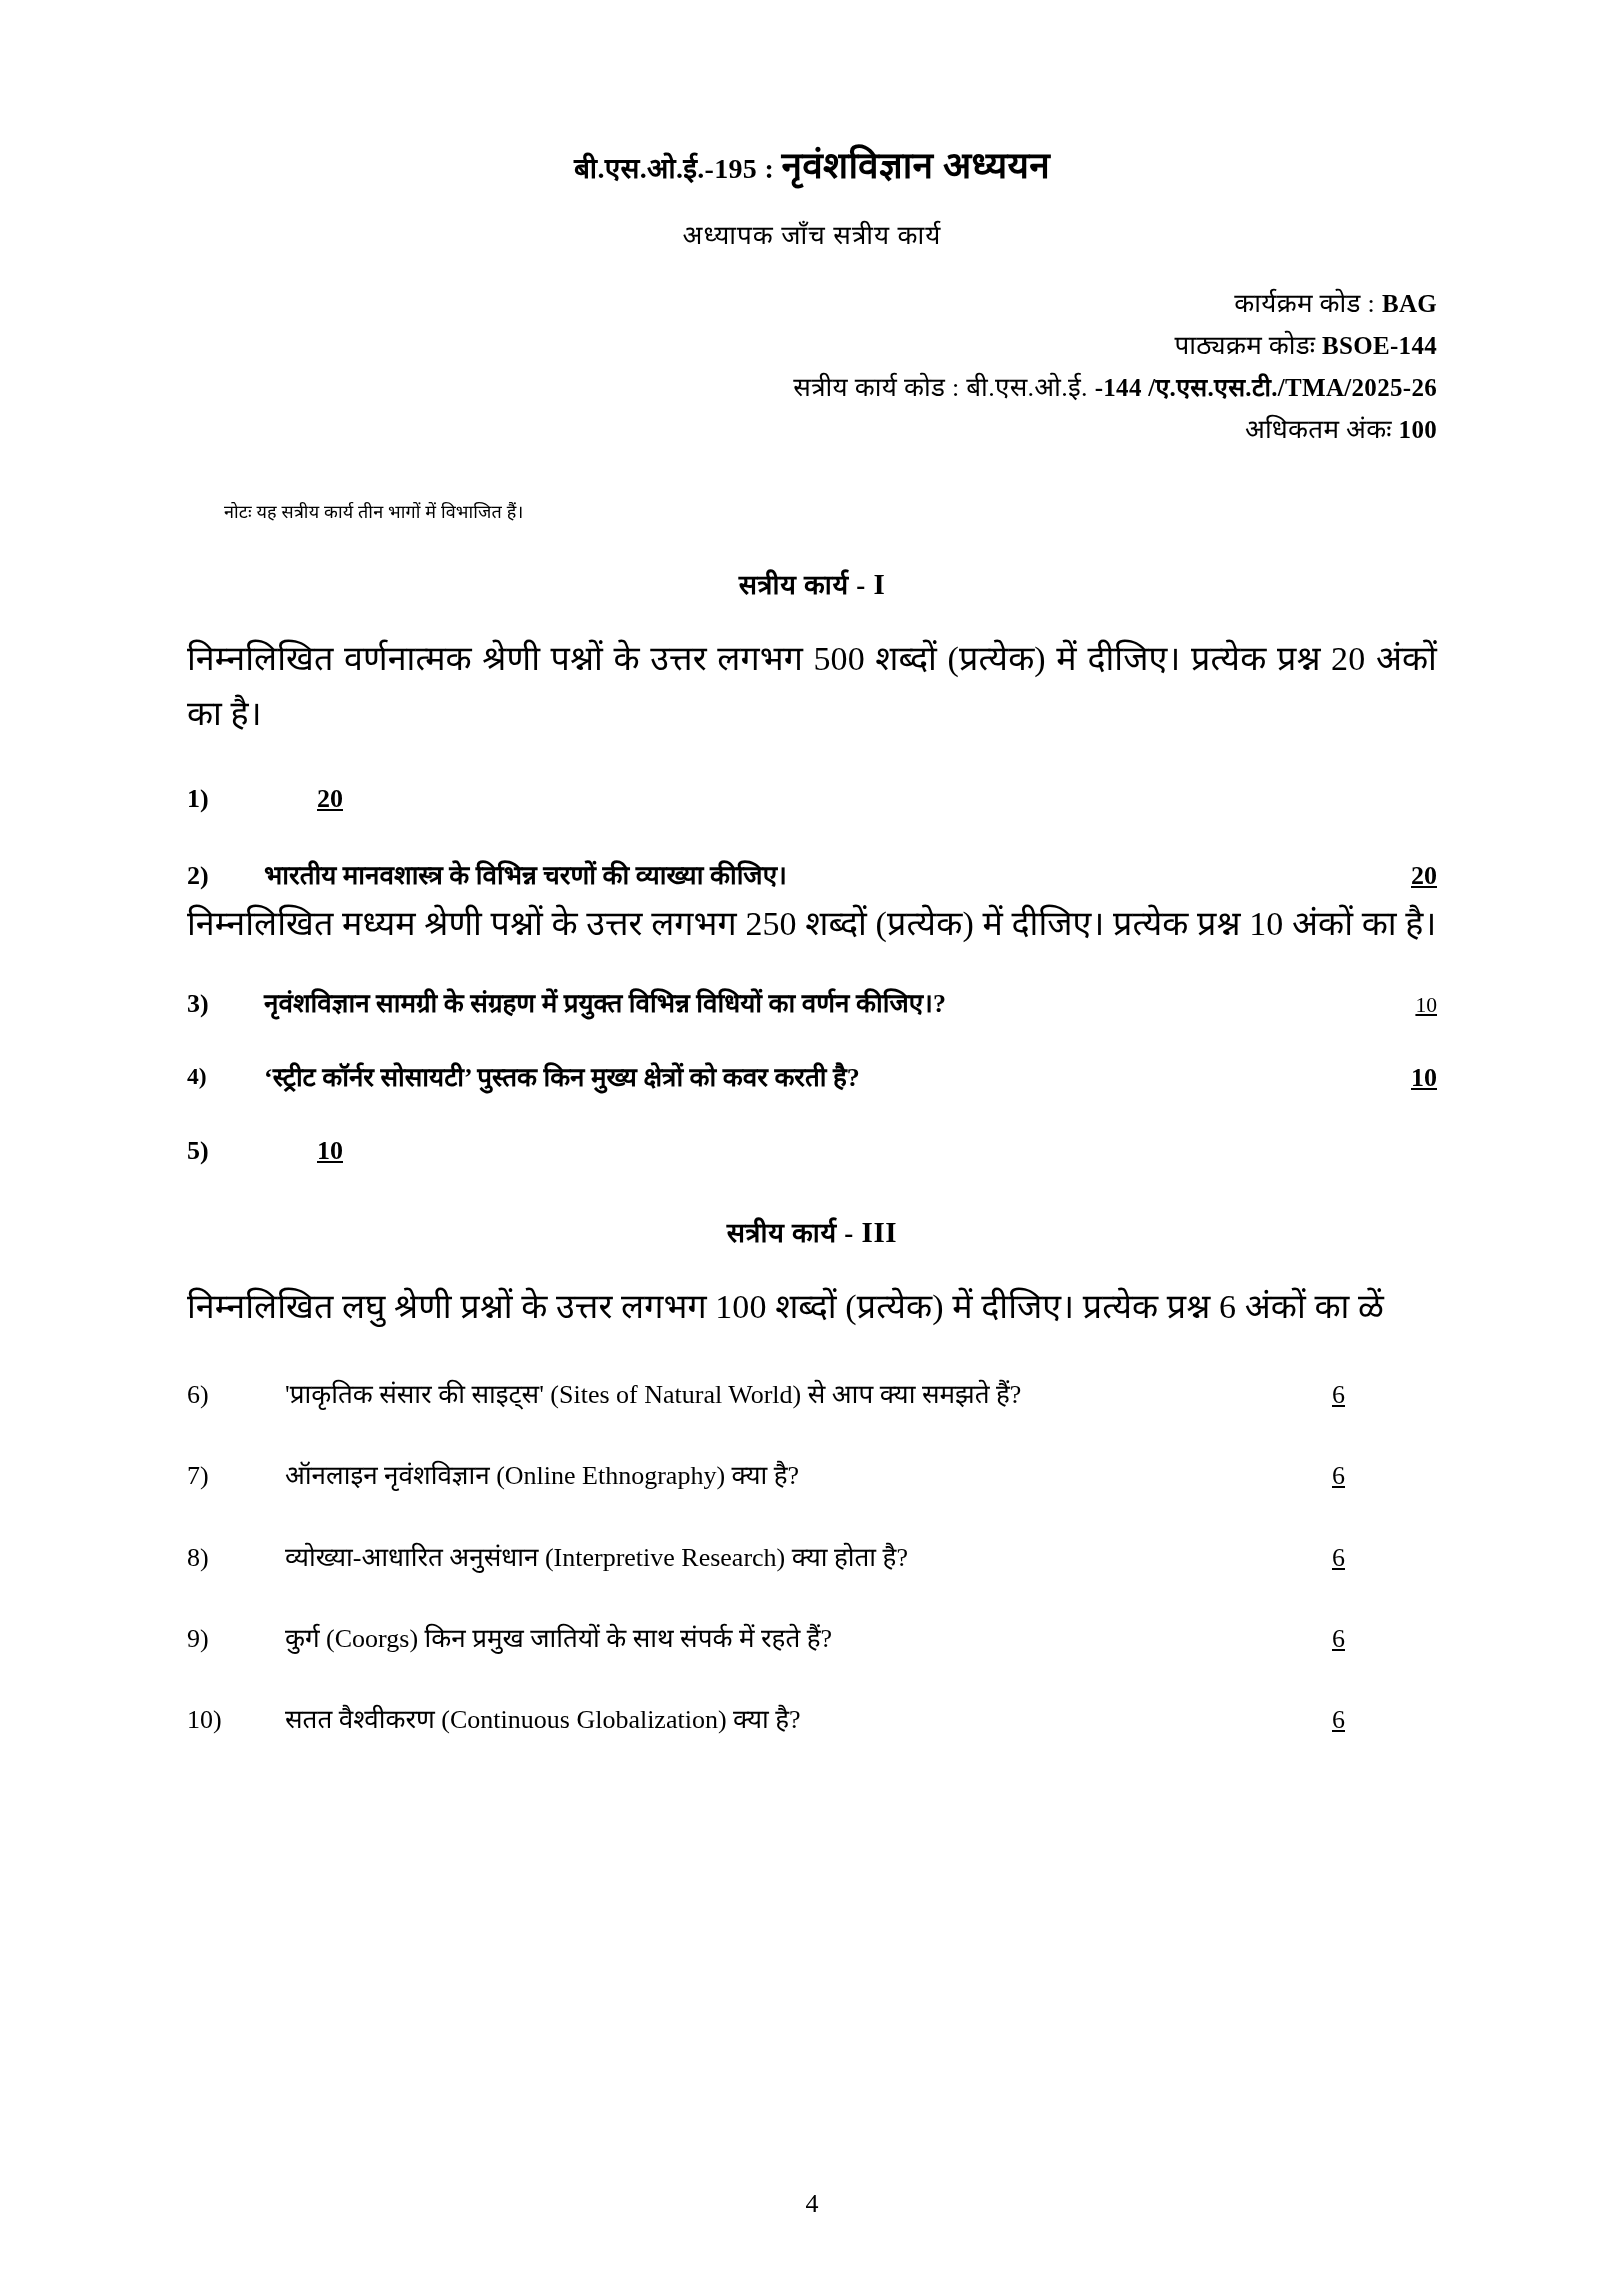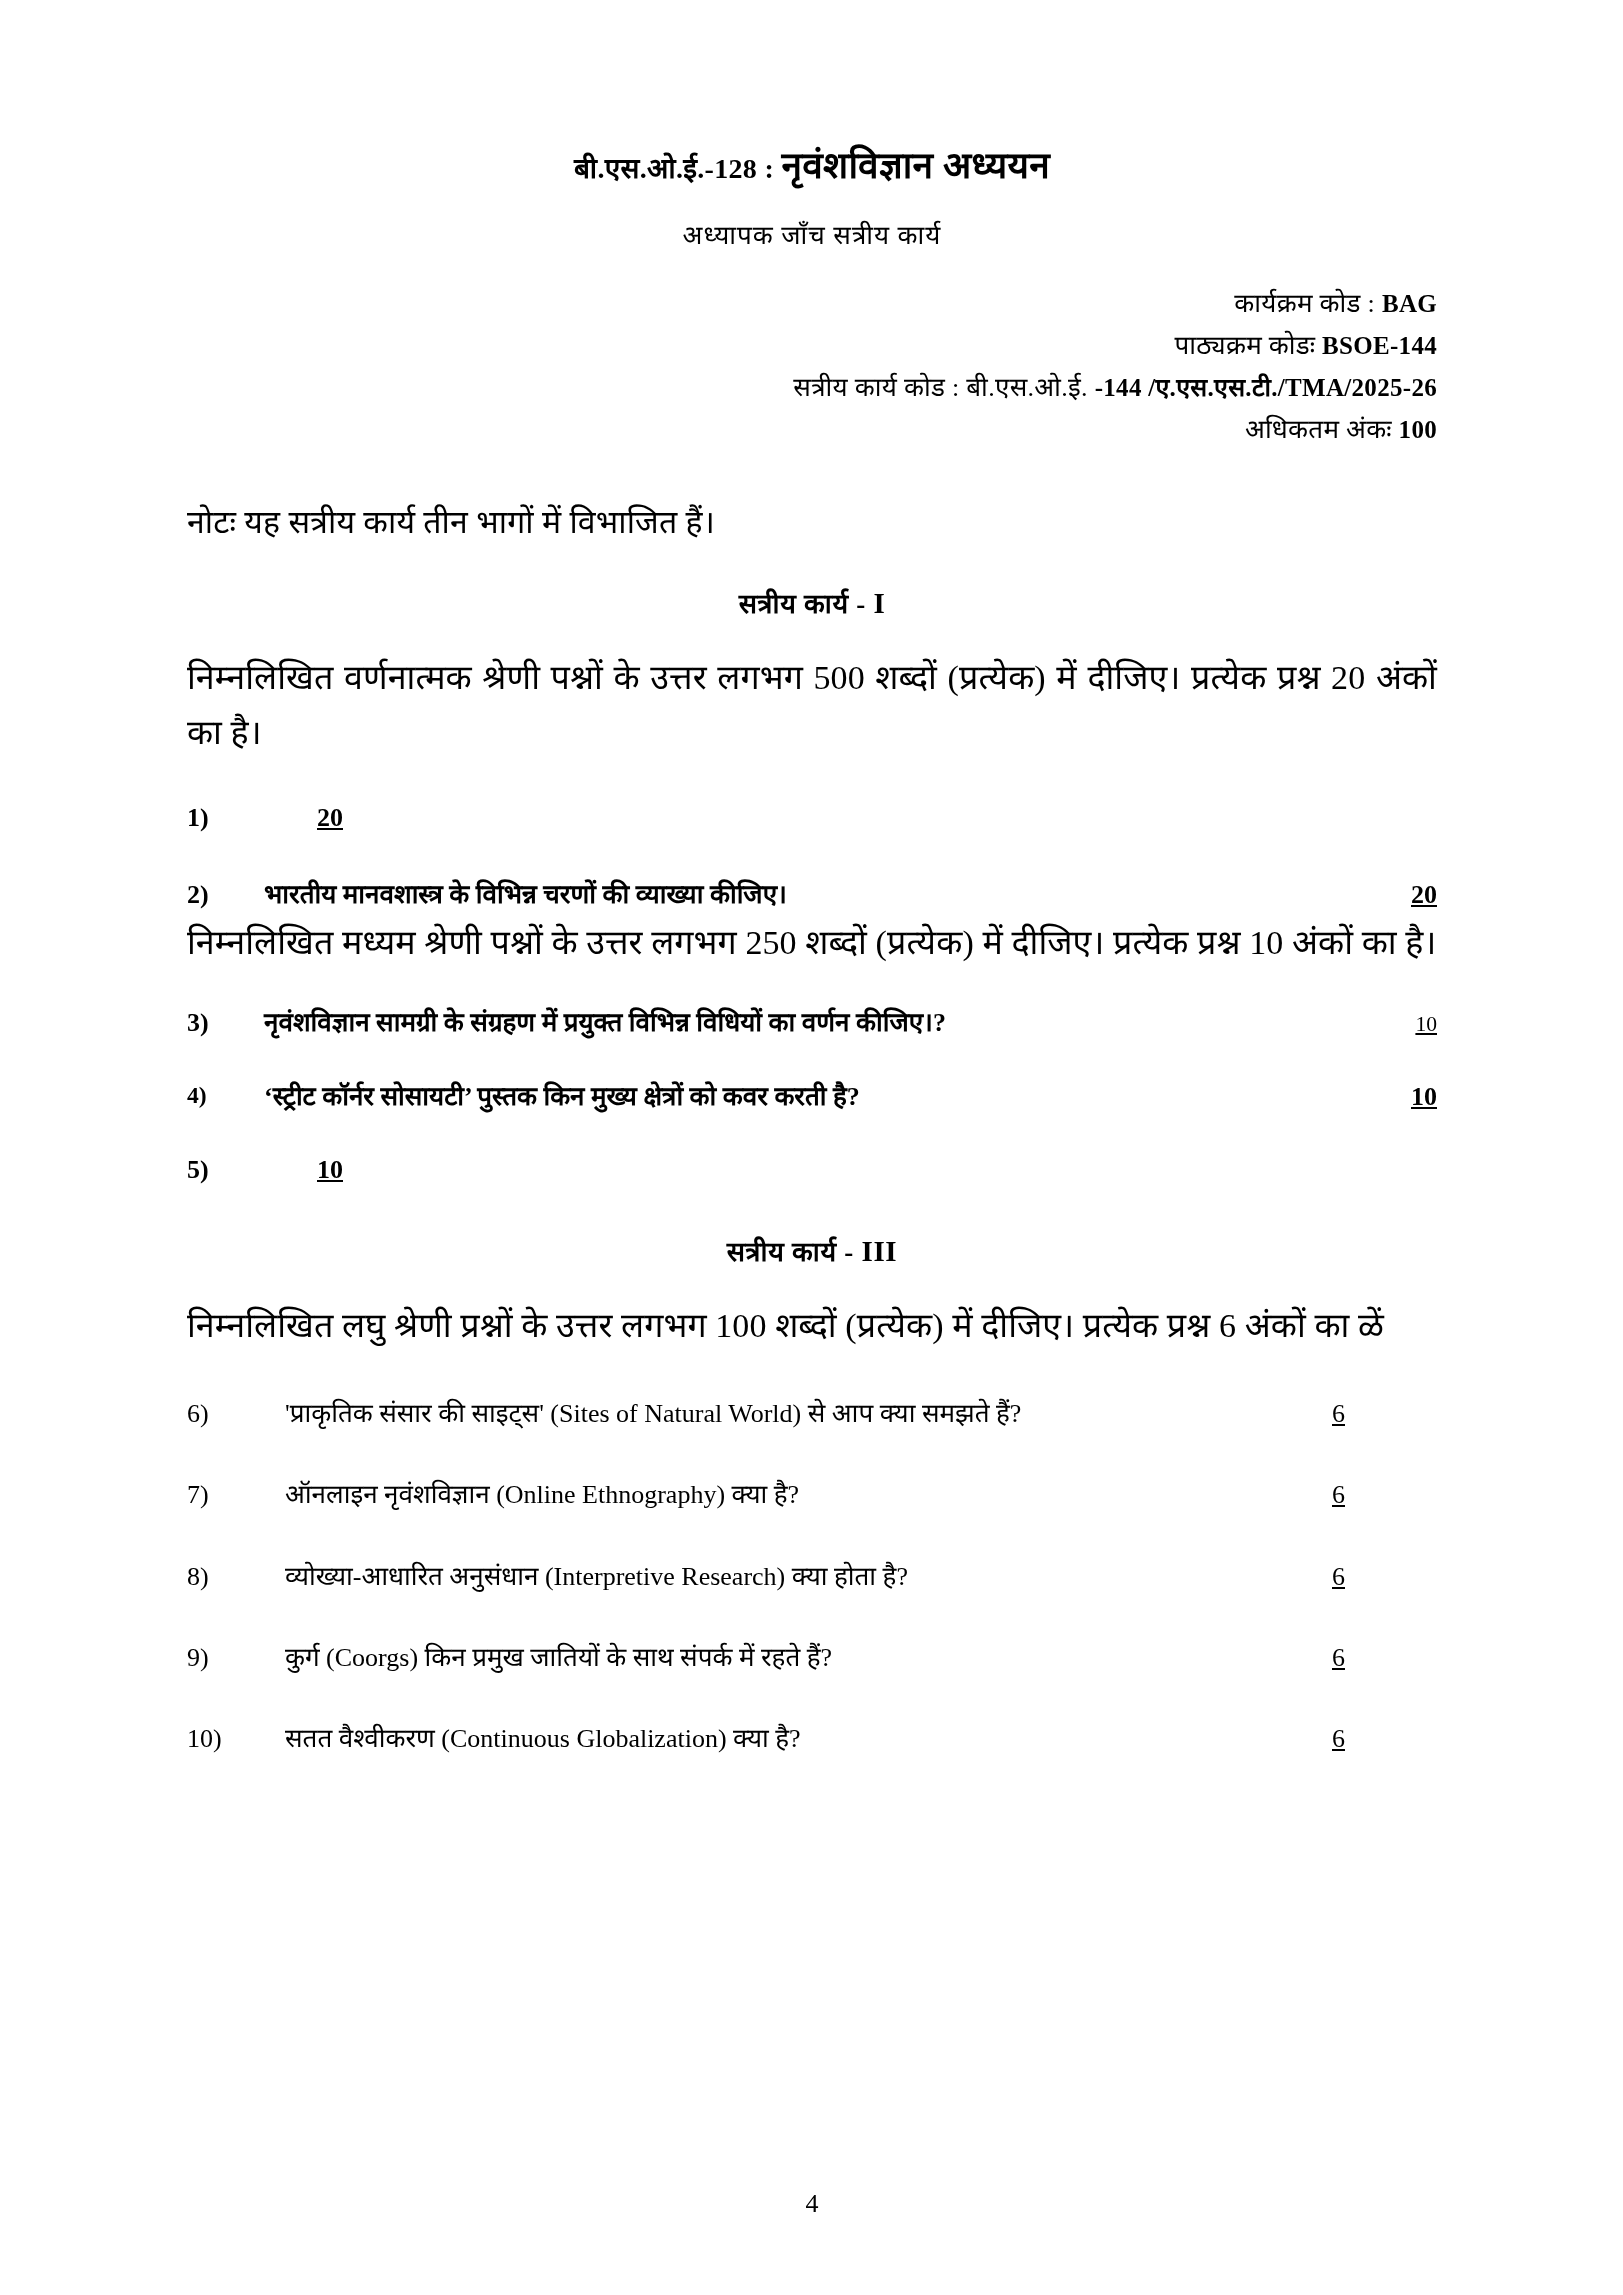--- a/index.html
+++ b/index.html
@@ -53,22 +53,23 @@
     white-space: nowrap;
   }
   .meta-line .val {
     font-weight: bold;
     font-size: 25px;
   }
 
   
   .note-line {
     margin-top: 48px;
-    font-size: 32px;
+    font-size: 18px;
     letter-spacing: 0.2px;
+    margin-left: 37px;
   }
 
   
   .section-heading {
     text-align: center;
     font-size: 27px;
     font-weight: bold;
     margin: 42px 0 29px 0;
     letter-spacing: 0.7px;
   }
@@ -150,21 +151,21 @@
     text-align: center;
     font-size: 26px;
   }
 </style>
 </head>
 <body>
 
 <div class="page">
 
   <h1 class="doc-title">
-    <span class="code-part">बी.एस.ओ.ई.-128 : </span><span>नृवंशविज्ञान अध्ययन</span>
+    <span class="code-part">बी.एस.ओ.ई.-195 : </span><span>नृवंशविज्ञान अध्ययन</span>
   </h1>
 
   <div class="doc-subtitle">अध्यापक जाँच सत्रीय कार्य</div>
 
   <div class="meta-block">
     <div class="meta-line">
       <span>कार्यक्रम कोड : </span><span class="val">BAG</span>
     </div>
     <div class="meta-line">
       <span>पाठ्यक्रम कोडः </span><span class="val">BSOE-144</span>

